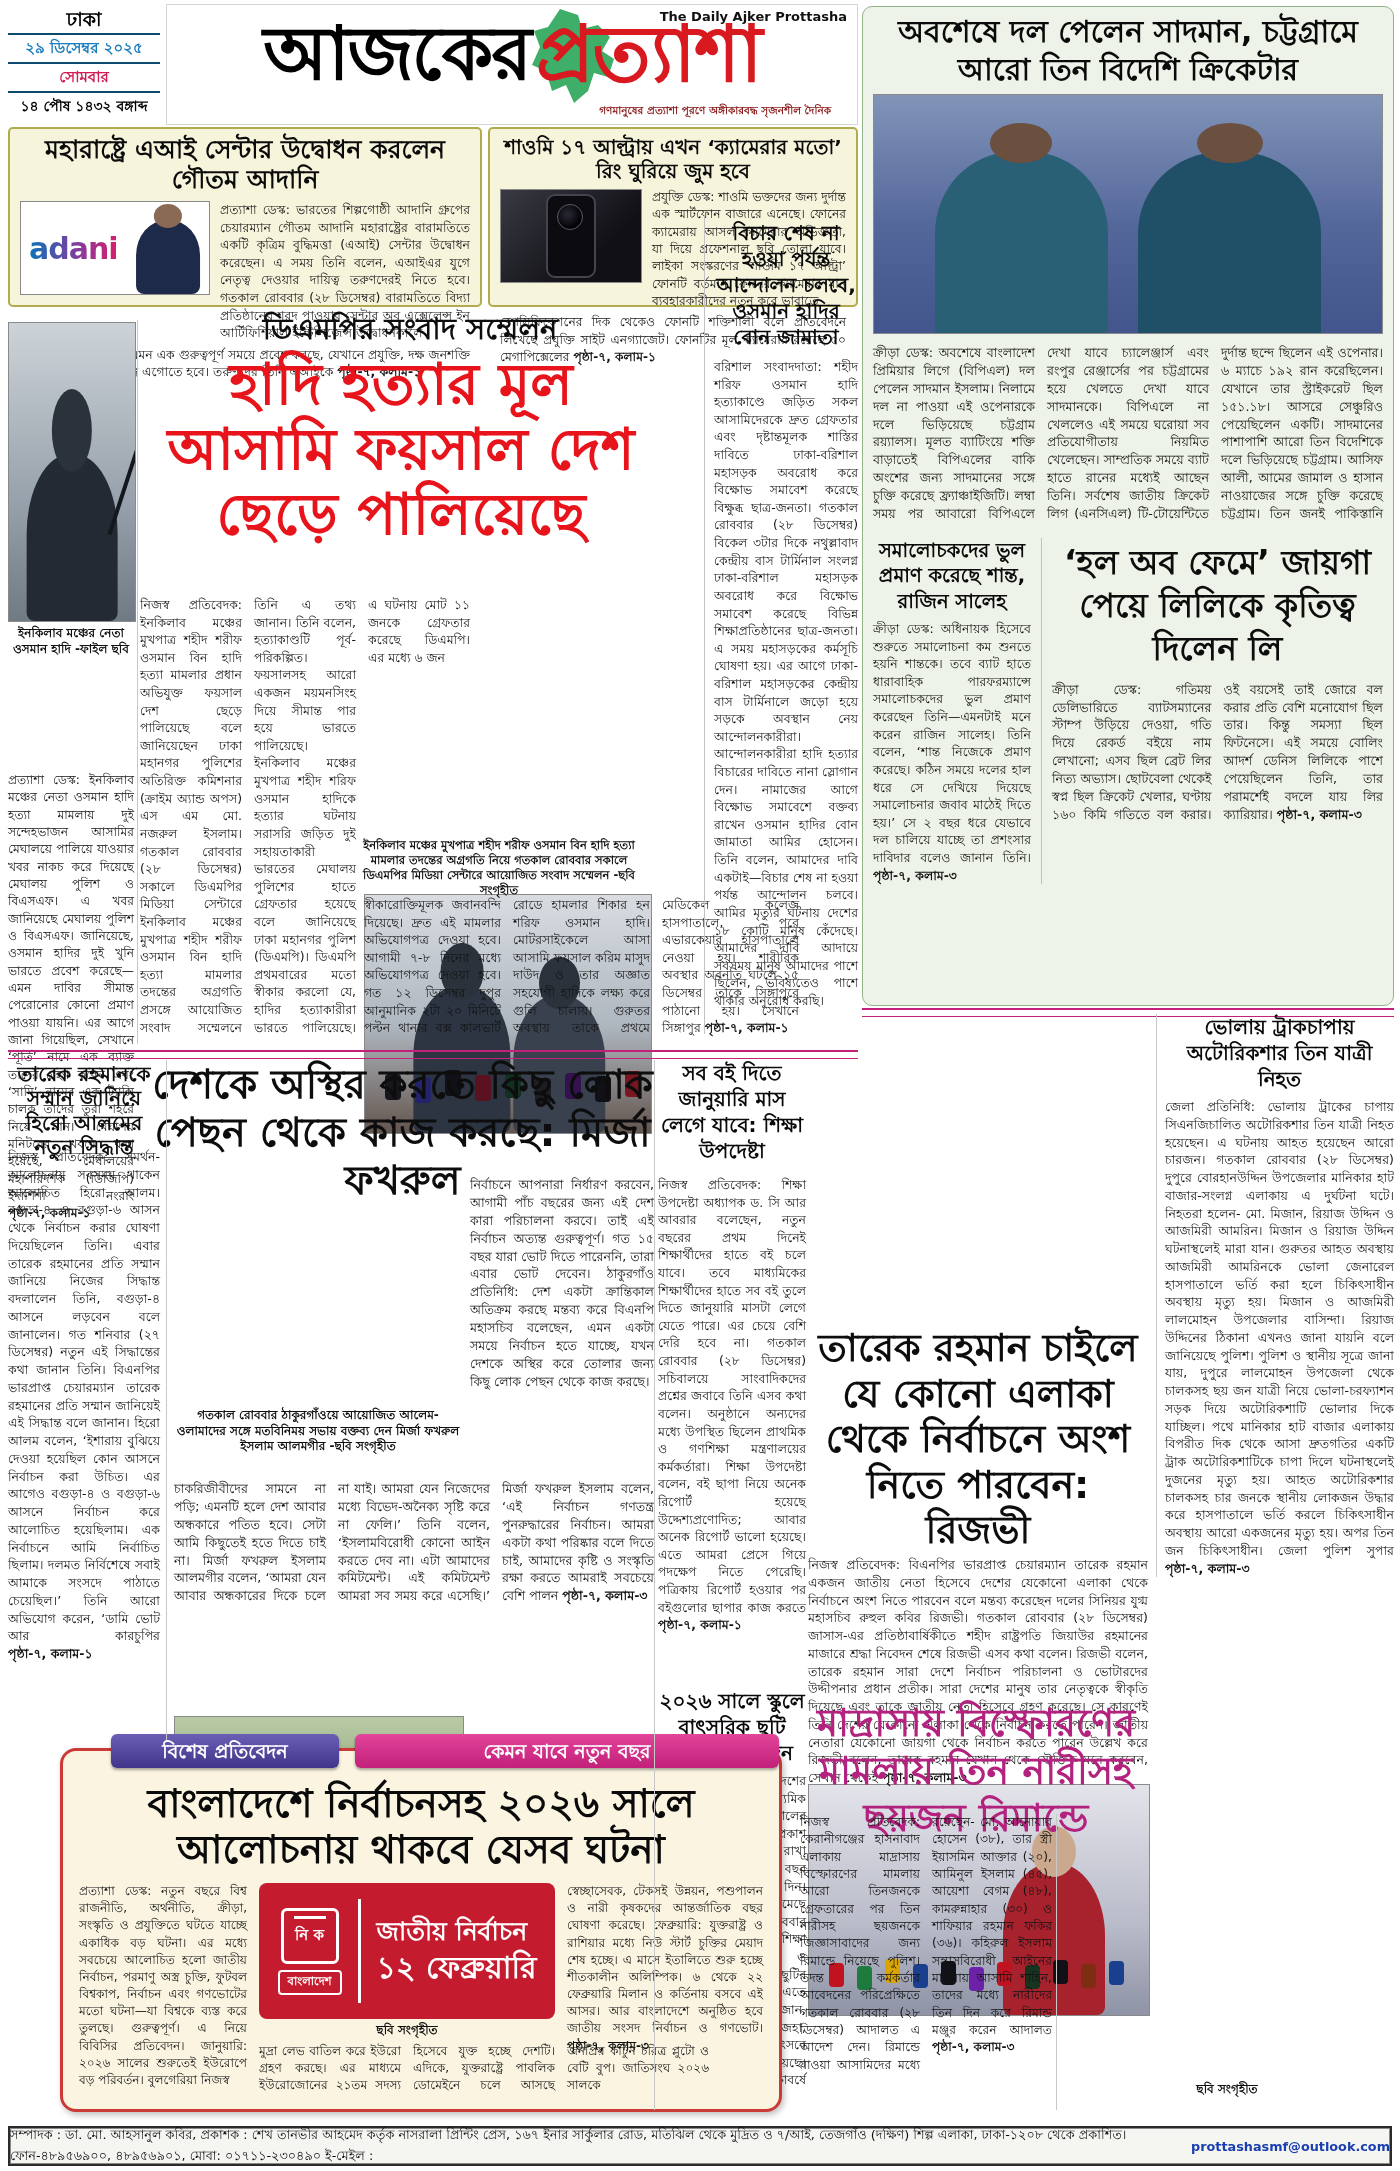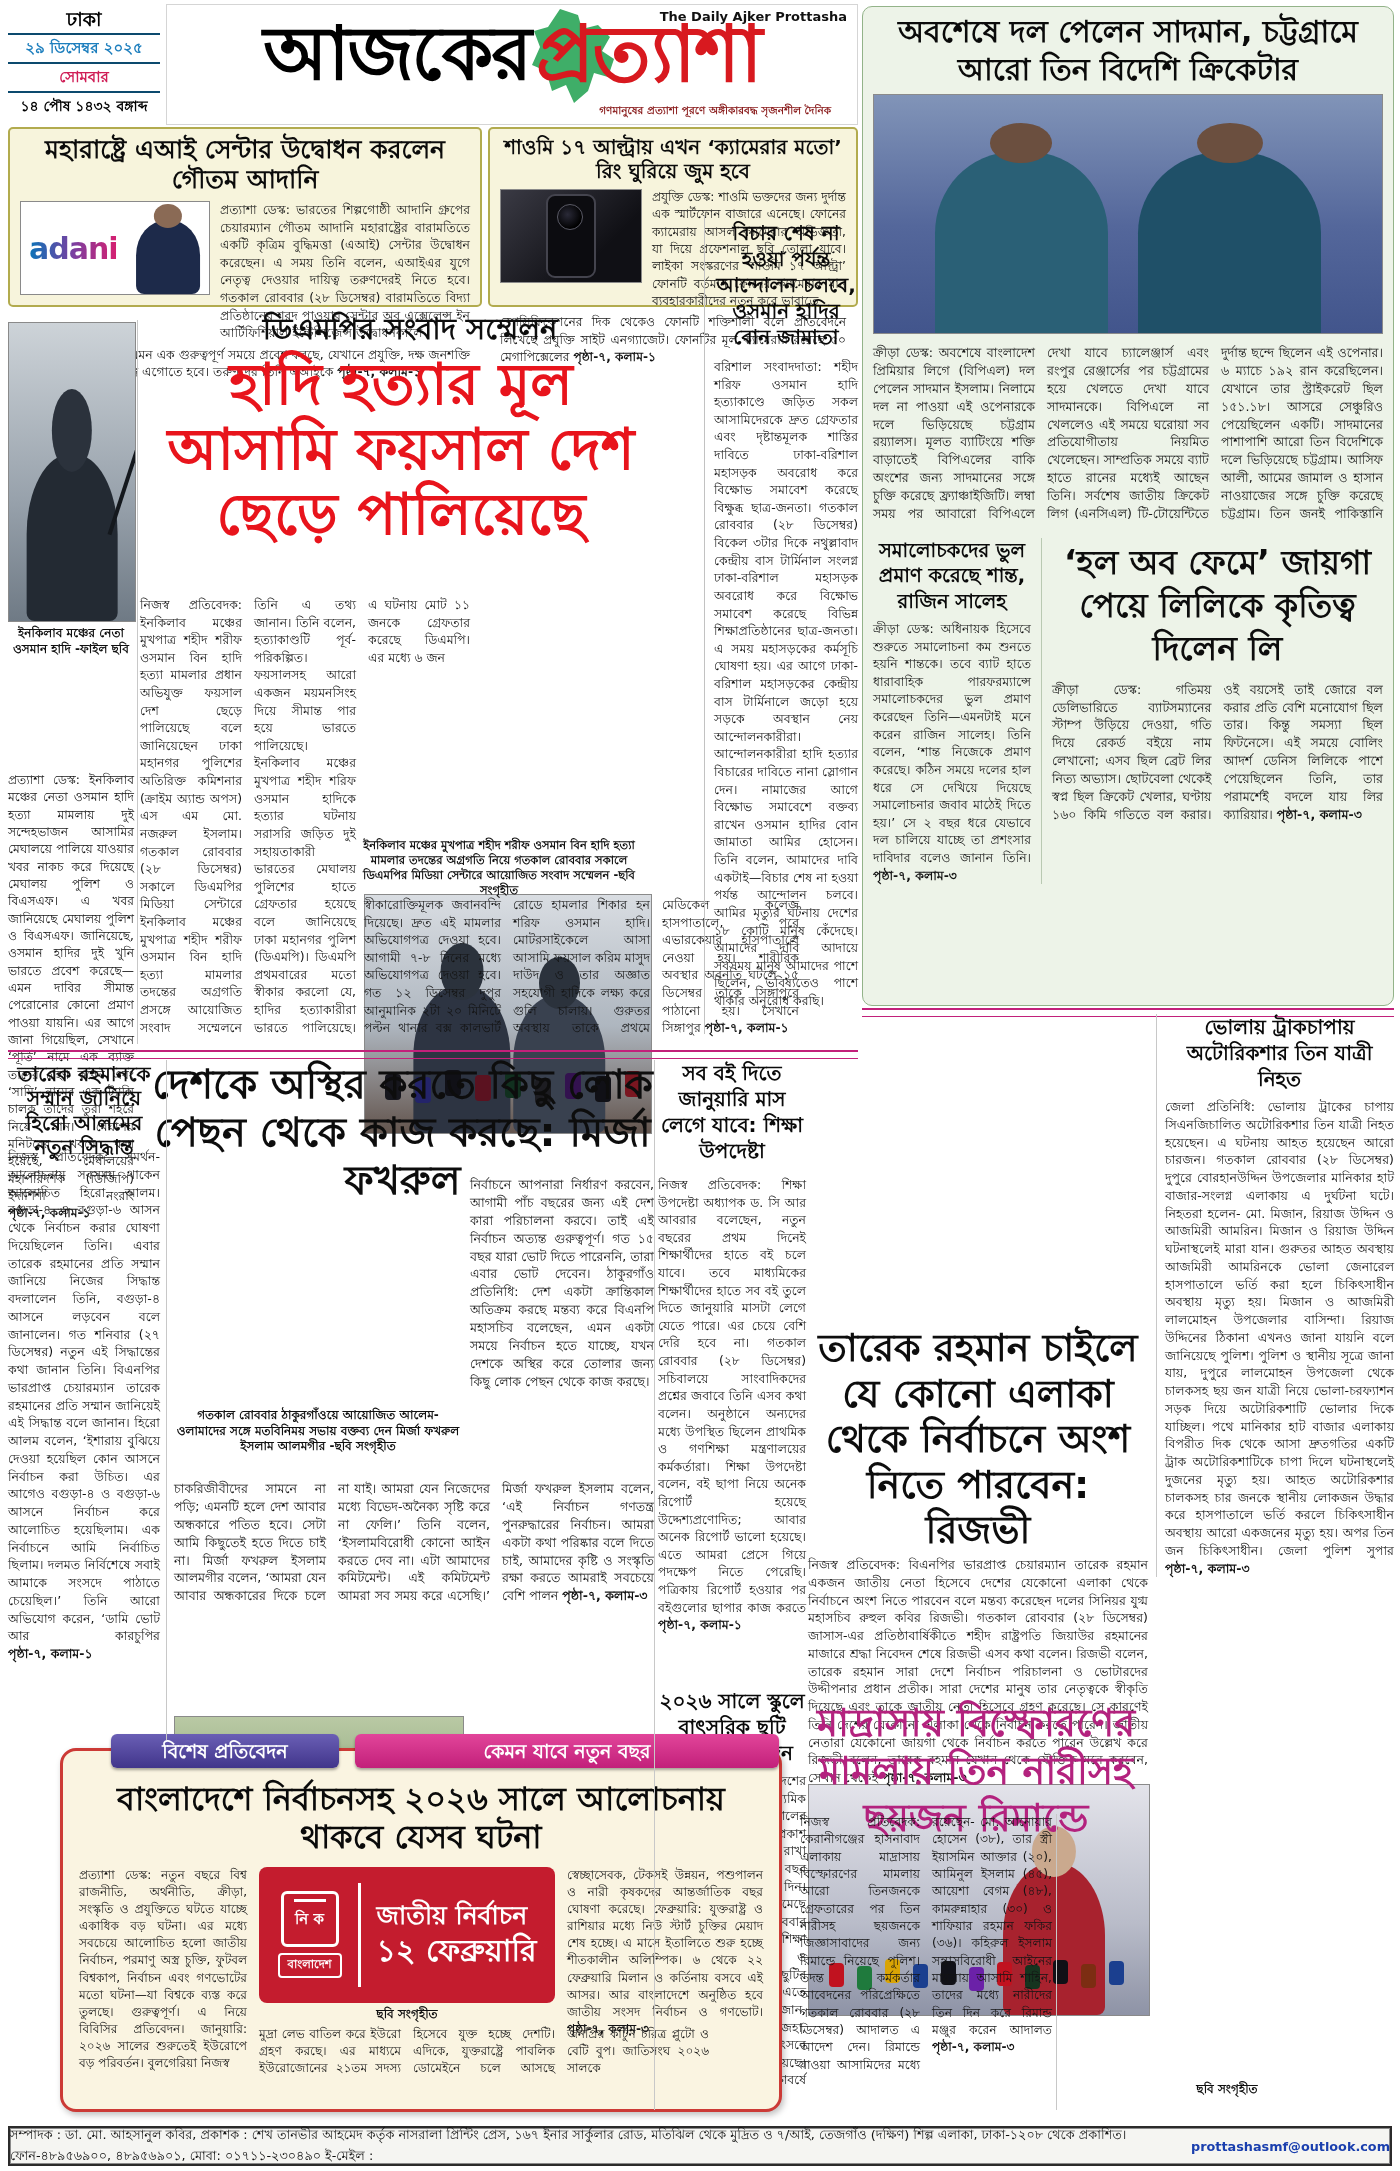--- a/index.html
+++ b/index.html
@@ -38,21 +38,21 @@
   .sports-strip .ic{font-size:15px;letter-spacing:3px;}
   .sports h1{margin:6px 12px;font-size:30px;font-weight:900;text-align:center;line-height:1.25;color:#0a0a0a;}
   .sub-row{display:flex;gap:10px;padding:4px 10px 0 10px;}
   .sub-left{width:158px;}
   .sub-right{flex:1;border-left:1px solid #b9c9b2;padding-left:10px;}
   
   .special{left:60px;top:1748px;width:722px;height:364px;background:#faf4e1;border:3px solid #cc3a36;border-radius:16px;box-shadow:2px 3px 6px rgba(0,0,0,.25);box-sizing:border-box;}
   .tag{position:absolute;top:-17px;height:34px;line-height:34px;color:#fff;font-weight:800;font-size:19px;text-align:center;border-radius:6px;box-shadow:0 2px 3px rgba(0,0,0,.35);}
   .tag-purple{left:48px;width:228px;background:linear-gradient(180deg,#6a5fb5,#41358b);}
   .tag-pink{left:292px;width:424px;background:linear-gradient(180deg,#e2459a,#c2207a);}
-  .special h1{margin:30px 14px 8px 14px;font-size:32px;font-weight:900;text-align:center;line-height:1.18;color:#0a0a0a;}
+  .special h1{margin:30px 14px 8px 14px;font-size:39px;font-weight:900;text-align:center;line-height:1.18;color:#0a0a0a;}
   .special .content{display:flex;gap:12px;padding:2px 16px;}
   .ecbox{height:136px;background:#c41c2e;border-radius:8px;display:flex;align-items:center;justify-content:center;gap:16px;color:#fff;}
   .ec-logo{display:flex;flex-direction:column;align-items:center;gap:6px;}
   .ec-cube{width:52px;height:50px;border:3px solid #fff;border-radius:6px;display:flex;align-items:center;justify-content:center;font-weight:800;font-size:15px;color:#fff;position:relative;}
   .ec-cube:before{content:"";position:absolute;top:5px;left:10px;right:10px;height:3px;background:#fff;}
   .ec-banner{border:2px solid #fff;border-radius:4px;padding:1px 8px;font-size:11.5px;font-weight:700;}
   .ec-bar{width:3px;height:104px;background:#fff;}
   .ec-t1{font-size:25px;font-weight:900;line-height:1.3;}
   .ec-t2{font-size:30px;font-weight:900;line-height:1.25;}
   

